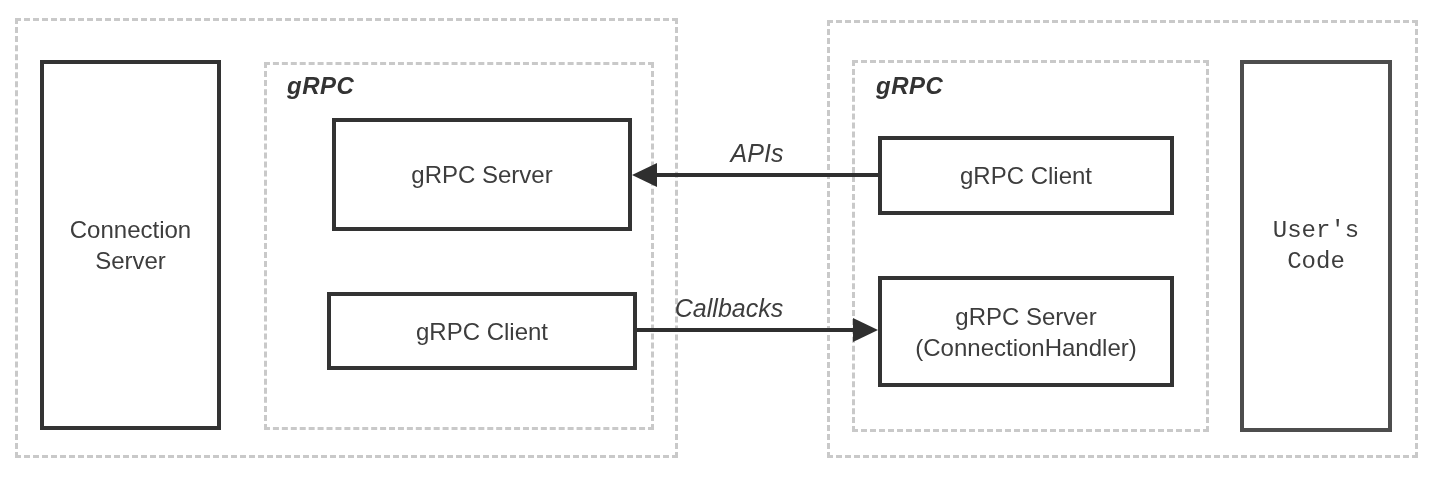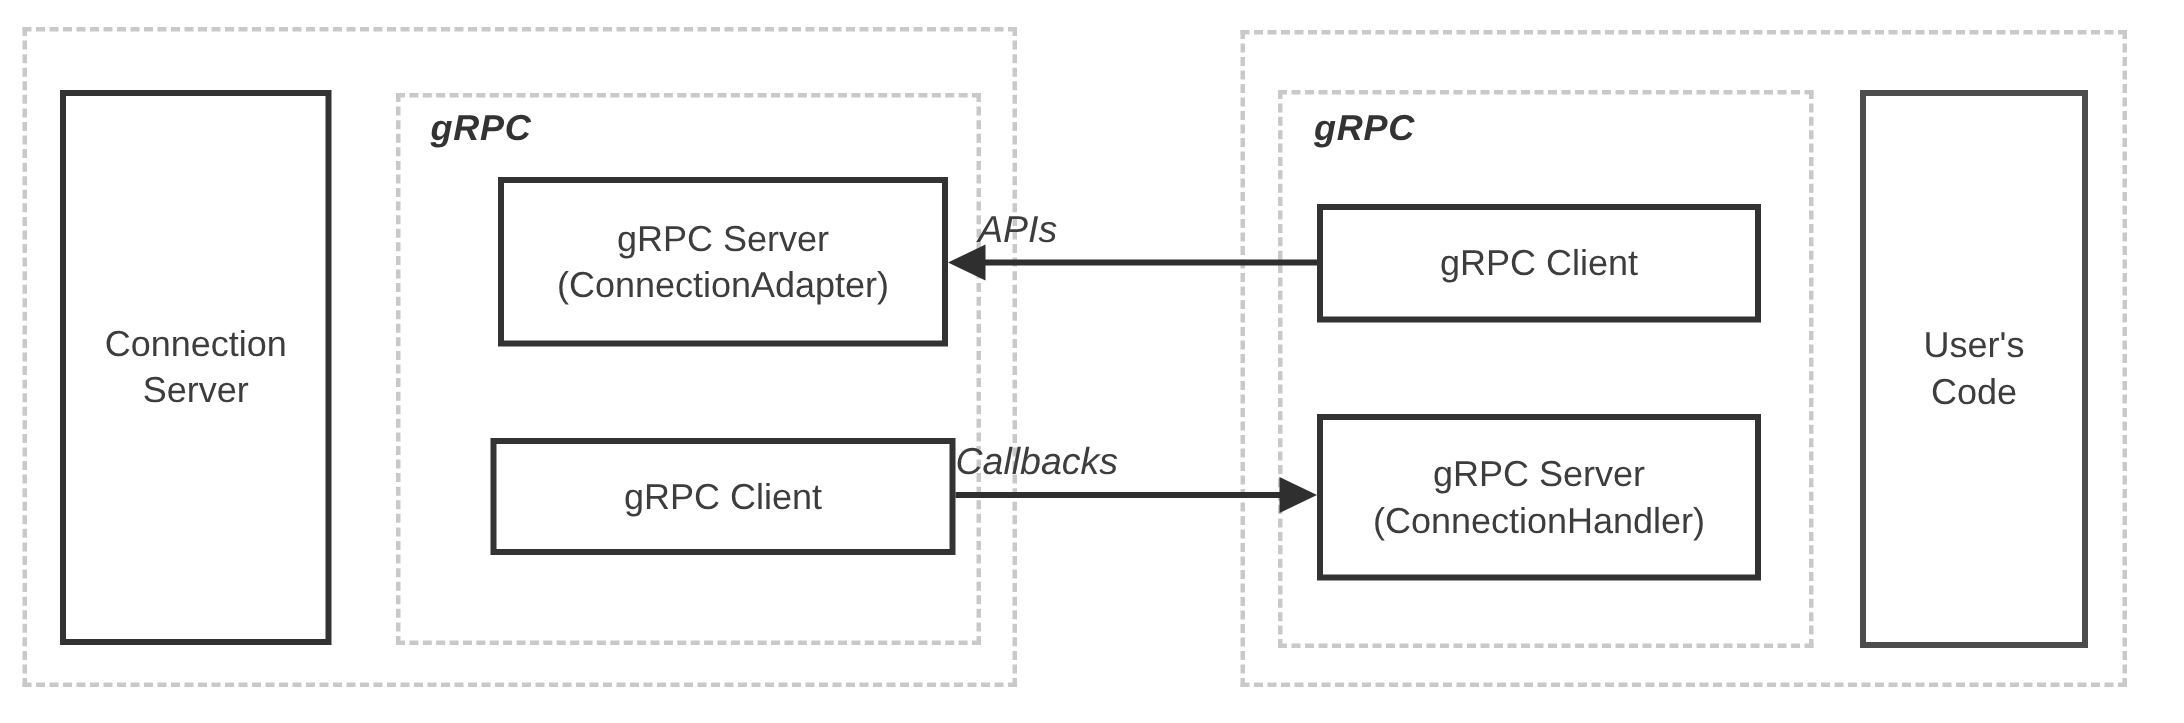--- a/index.html
+++ b/index.html
@@ -26,21 +26,21 @@
     background: #ffffff;
     display: flex;
     flex-direction: column;
     align-items: center;
     justify-content: center;
     text-align: center;
     font-size: 24px;
     line-height: 31px;
     color: #3d3d3d;
   }
-  .solid-box.gray-border { border-color: #4d4d4d; }
+  .solid-box.gray-border { border-color: #4d4d4d; font-family: Liberation Mono, monospace; }
   .grpc-label {
     position: absolute;
     font-size: 24px;
     font-style: italic;
     font-weight: 700;
     color: #333333;
     letter-spacing: 0.5px;
   }
   .arrow-line {
     position: absolute;
@@ -60,20 +60,21 @@
   .arrow-head.right {
     border-top: 12px solid transparent;
     border-bottom: 12px solid transparent;
     border-left: 25px solid #2f2f2f;
   }
   .arrow-label {
     position: absolute;
     font-size: 25px;
     font-style: italic;
     color: #3d3d3d;
+    text-align: center;
   }
   .line { display: block; }
 
   
   #left-outer   { left: 15px;  top: 18px;  width: 663px; height: 440px; }
   #conn-process { left: 40px;  top: 60px;  width: 181px; height: 370px; }
   #left-grpc    { left: 264px; top: 62px;  width: 390px; height: 368px; }
   #left-grpc-label  { left: 287px; top: 72px; }
   #adapter-box  { left: 332px; top: 118px; width: 300px; height: 113px; }
   #left-client  { left: 327px; top: 292px; width: 310px; height: 78px; }
@@ -103,21 +104,20 @@
   <div class="solid-box" id="conn-process">
     <span class="line">Connection</span>
     <span class="line">Server</span>
   </div>
 
   <div class="dashed-container" id="left-grpc"></div>
   <div class="grpc-label" id="left-grpc-label">gRPC</div>
 
   <div class="solid-box" id="adapter-box">
     <span class="line">gRPC Server</span>
-    <span class="line">(ConnectionAdapter)</span>
   </div>
 
   <div class="solid-box" id="left-client">
     <span class="line">gRPC Client</span>
   </div>
 
   <div class="dashed-container" id="right-outer"></div>
 
   <div class="dashed-container" id="right-grpc"></div>
   <div class="grpc-label" id="right-grpc-label">gRPC</div>

